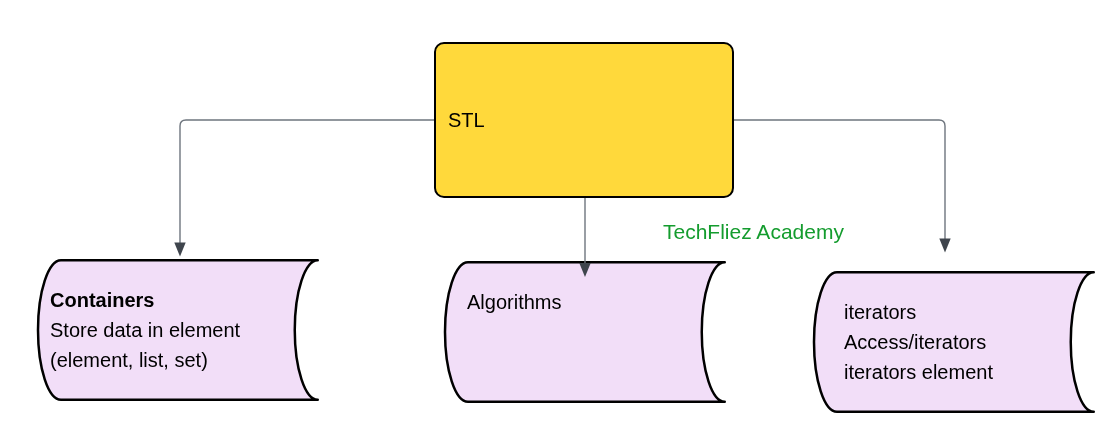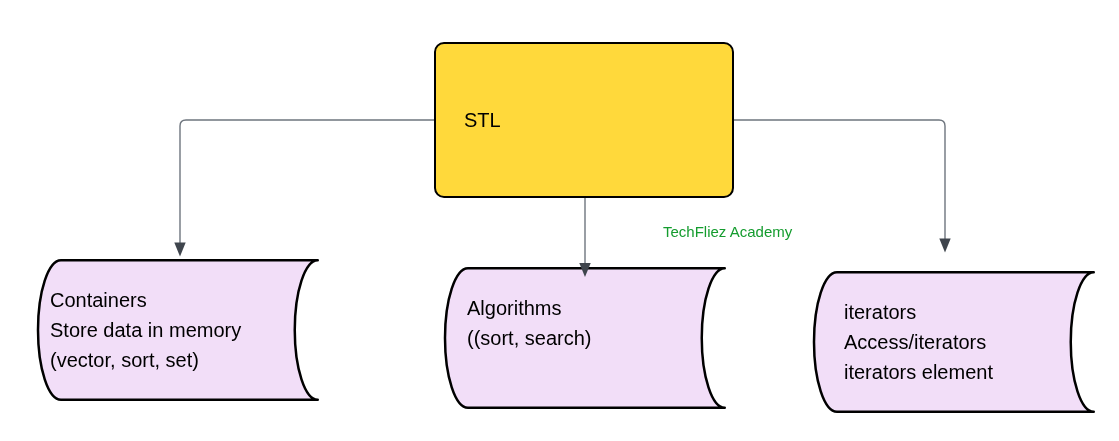--- a/index.html
+++ b/index.html
@@ -19,21 +19,21 @@
   .root-node {
     position: absolute;
     left: 434px; top: 42px;
     width: 300px; height: 156px;
     background: var(--root_fill, #FFD93B);
     border: 2.5px solid var(--root_stroke, #000);
     border-radius: 10px;
     display: flex;
     flex-direction: column;
     justify-content: center;
-    padding-left: 28px;
+    padding-left: 12px;
     font-size: 20px;
     line-height: 31px;
   }
   
   .branch-node {
     position: absolute;
     width: 281px; height: 142px;
   }
   .branch-node svg { position: absolute; left: 0; top: 0; overflow: visible; }
   .branch-node .node-path {
@@ -42,32 +42,32 @@
     stroke-width: 2.5;
     stroke-linejoin: round;
   }
   .node-text {
     position: absolute;
     top: 26px;
     font-size: 20px;
     line-height: 30px;
   }
   .node-text .line { display: block; white-space: nowrap; }
-  .bold { font-weight: normal; }
+  .bold { font-weight: bold; }
   #node-containers { left: 38px;  top: 259px; }
   #node-containers .node-text { left: 12px; }
-  #node-algorithms { left: 445px; top: 267px; }
+  #node-algorithms { left: 445px; top: 261px; }
   #node-algorithms .node-text { left: 22px; }
   #node-iterators  { left: 814px; top: 271px; }
   #node-iterators  .node-text { left: 30px; }
   
   .watermark {
     position: absolute;
     left: 663px; top: 219px;
-    font-size: 15px;
+    font-size: 21px;
     line-height: 26px;
     color: var(--watermark_green, #149C2E);
     white-space: nowrap;
   }
   
   .edges {
     position: absolute; inset: 0;
     pointer-events: none;
   }
   .edges .connector {
@@ -90,32 +90,31 @@
   </div>
 
   <div class="watermark">TechFliez Academy</div>
 
   <div class="branch-node" id="node-containers">
     <svg width="281" height="142" viewBox="0 0 281 142">
       <path class="node-path" d="M 23,1.25 L 279.75,1.25 A 23,69.75 0 0 0 279.75,140.75 L 23,140.75 A 23,69.75 0 0 1 23,1.25 Z"></path>
     </svg>
     <div class="node-text">
       <span class="line bold">Containers</span>
-      <span class="line">Store data in memory</span>
-      <span class="line">(vector, sort, set)</span>
+      <span class="line">Store data in element</span>
+      <span class="line">(element, list, set)</span>
     </div>
   </div>
 
   <div class="branch-node" id="node-algorithms">
     <svg width="281" height="142" viewBox="0 0 281 142">
       <path class="node-path" d="M 23,1.25 L 279.75,1.25 A 23,69.75 0 0 0 279.75,140.75 L 23,140.75 A 23,69.75 0 0 1 23,1.25 Z"></path>
     </svg>
     <div class="node-text">
       <span class="line">Algorithms</span>
-      <span class="line">((sort, search)</span>
     </div>
   </div>
 
   <div class="branch-node" id="node-iterators">
     <svg width="281" height="142" viewBox="0 0 281 142">
       <path class="node-path" d="M 23,1.25 L 279.75,1.25 A 23,69.75 0 0 0 279.75,140.75 L 23,140.75 A 23,69.75 0 0 1 23,1.25 Z"></path>
     </svg>
     <div class="node-text">
       <span class="line">iterators</span>
       <span class="line">Access/iterators</span>

